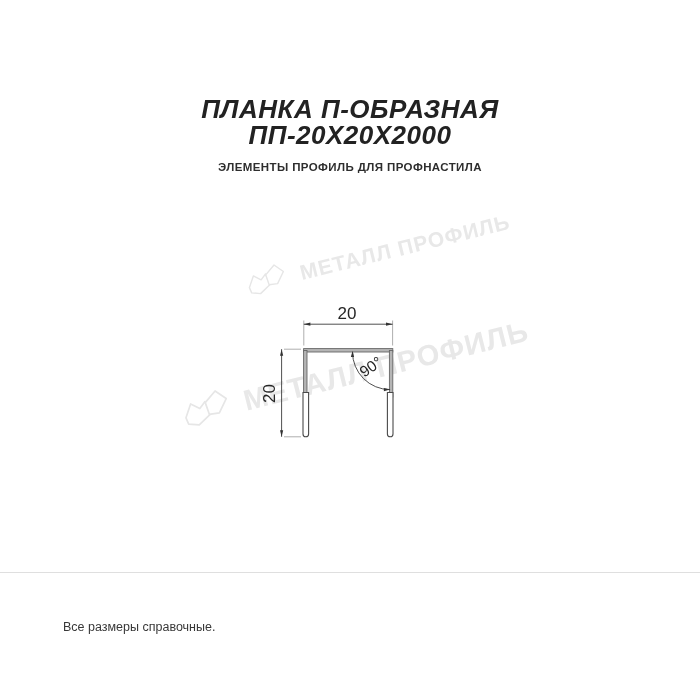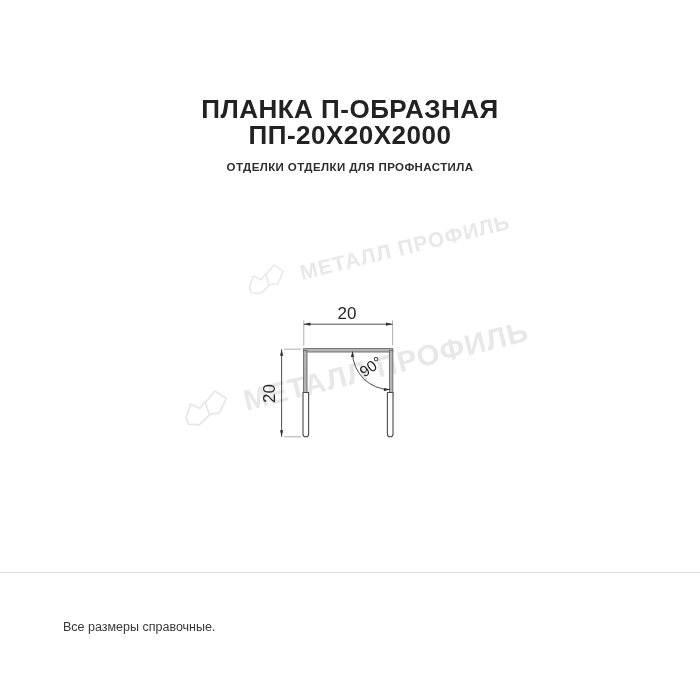--- a/index.html
+++ b/index.html
@@ -22,21 +22,21 @@
   .wm-2 .wm-text{font-size:29px;}
   .wm-logo path{fill:#ffffff;stroke:#e6e6e6;stroke-width:3;stroke-linejoin:round;}
 
   
   .header{
     position:absolute;top:0;left:0;width:700px;text-align:center;z-index:2;
   }
   .title{
     margin:0;padding-top:96px;
     font-size:26px;line-height:26px;font-weight:bold;
-    color:#222222;letter-spacing:.5px;
+    color:#222222;letter-spacing:.5px;font-style:italic;
   }
   .subtitle{
     margin-top:13px;font-size:11.5px;font-weight:bold;
     letter-spacing:.4px;color:#2e2e2e;
   }
 
   
   .drawing{position:absolute;left:0;top:0;z-index:2;}
   .metal{fill:#b5b5b5;stroke:#666666;stroke-width:.9;}
   .hem{fill:#ffffff;stroke:#4a4a4a;stroke-width:1.1;}
@@ -70,21 +70,21 @@
     <path d="M50 22 L72 6 L88 24 L70 46 L52 44 Z"></path>
   </svg>
   <span class="wm-text">МЕТАЛЛ ПРОФИЛЬ</span>
 </div>
 
 <div class="header">
   <h1 class="title">
     <div>ПЛАНКА П-ОБРАЗНАЯ</div>
     <div>ПП-20Х20Х2000</div>
   </h1>
-  <div class="subtitle">ОТДЕЛКИ ОТДЕЛКИ ДЛЯ ПРОФНАСТИЛА</div>
+  <div class="subtitle">ЭЛЕМЕНТЫ ПРОФИЛЬ ДЛЯ ПРОФНАСТИЛА</div>
 </div>
 
 <svg class="drawing" width="700" height="700" viewBox="0 0 700 700">
 
   <path class="ext-line" d="M303.8 345.5 V320.5"></path>
   <path class="ext-line" d="M392.6 345.5 V320.5"></path>
 
   <path class="dim-line" d="M303.8 324.2 H392.6"></path>
   <polygon class="arrow" points="303.8,324.2 310.4,322.6 310.4,325.8"></polygon>
   <polygon class="arrow" points="392.6,324.2 386.0,322.6 386.0,325.8"></polygon>

